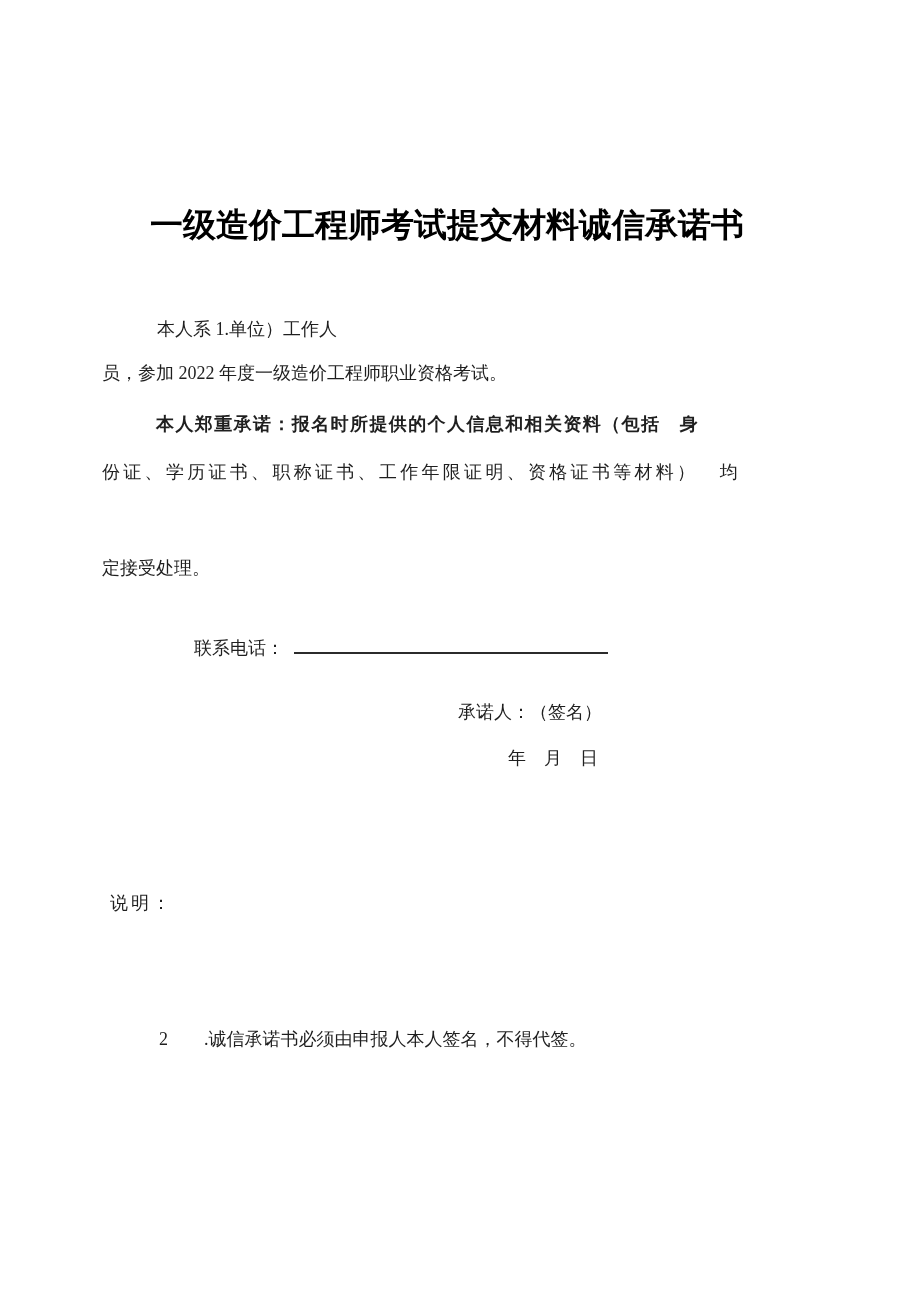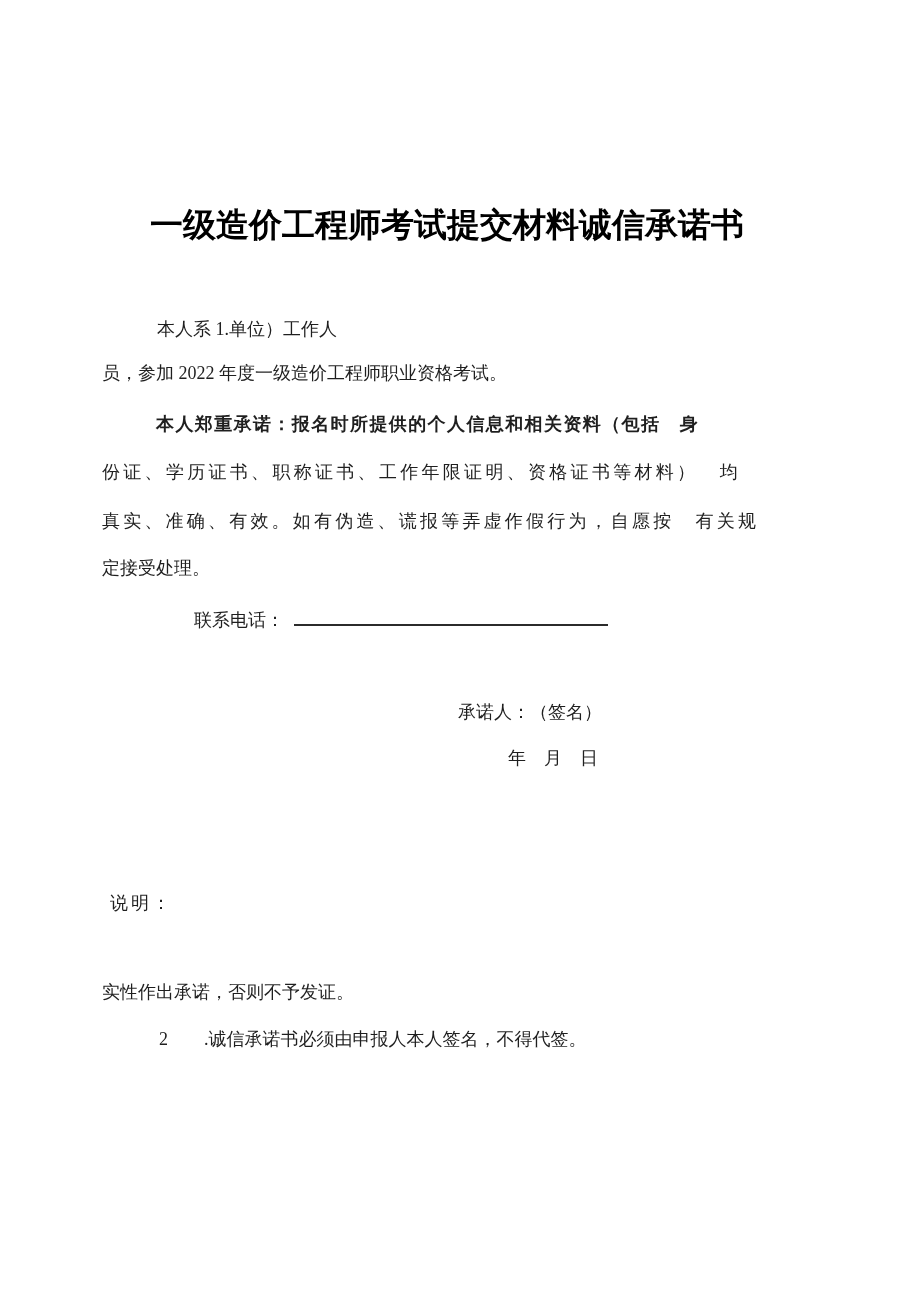--- a/index.html
+++ b/index.html
@@ -36,21 +36,21 @@
   }
   
   .p1l1 { left: 157px; top: 316px; }
   .p1l2 { left: 102px; top: 360px; }
   
   .p2l1 { left: 156px; top: 411px; letter-spacing: 1.4px; font-weight: bold; }
   .p2l2 { left: 102px; top: 459px; letter-spacing: 3.3px; }
   .p2l3 { left: 102px; top: 508px; letter-spacing: 3.2px; }
   .p2l4 { left: 102px; top: 555px; }
   
-  .phone { left: 176px; top: 576px; }
+  .phone { left: 176px; top: 604px; }
   .blank-underline {
     display: inline-block;
     width: 314px;
     height: 21px;
     margin-left: 10px;
     border-bottom: 2px solid #2b2b2b;
     vertical-align: baseline;
   }
   
   .signl1 { left: 458px; top: 699px; text-align: right; }
@@ -66,27 +66,25 @@
 
 <div class="page">
 
   <h1 class="doc-title">一级造价工程师考试提交材料诚信承诺书</h1>
 
   <div class="line p1l1">本人系 1.单位）工作人</div>
   <div class="line p1l2">员，参加 2022 年度一级造价工程师职业资格考试。</div>
 
   <div class="line p2l1">本人郑重承诺：报名时所提供的个人信息和相关资料（包括　身</div>
   <div class="line p2l2">份证、学历证书、职称证书、工作年限证明、资格证书等材料）　均</div>
-  <div class="line p2l3">真实、准确、有效。如有伪造、谎报等弄虚作假行为，自愿按　有关规</div>
   <div class="line p2l4">定接受处理。</div>
 
   <div class="line phone">
     <span>联系电话：</span><span class="blank-underline"></span>
   </div>
 
   <div class="line signl1">承诺人：（签名）</div>
   <div class="line signl2">年　月　日</div>
 
   <div class="line noteh">说明：</div>
-  <div class="line n1l2">实性作出承诺，否则不予发证。</div>
   <div class="line n2l1">2　　.诚信承诺书必须由申报人本人签名，不得代签。</div>
 
 </div>
 
 </body></html>

